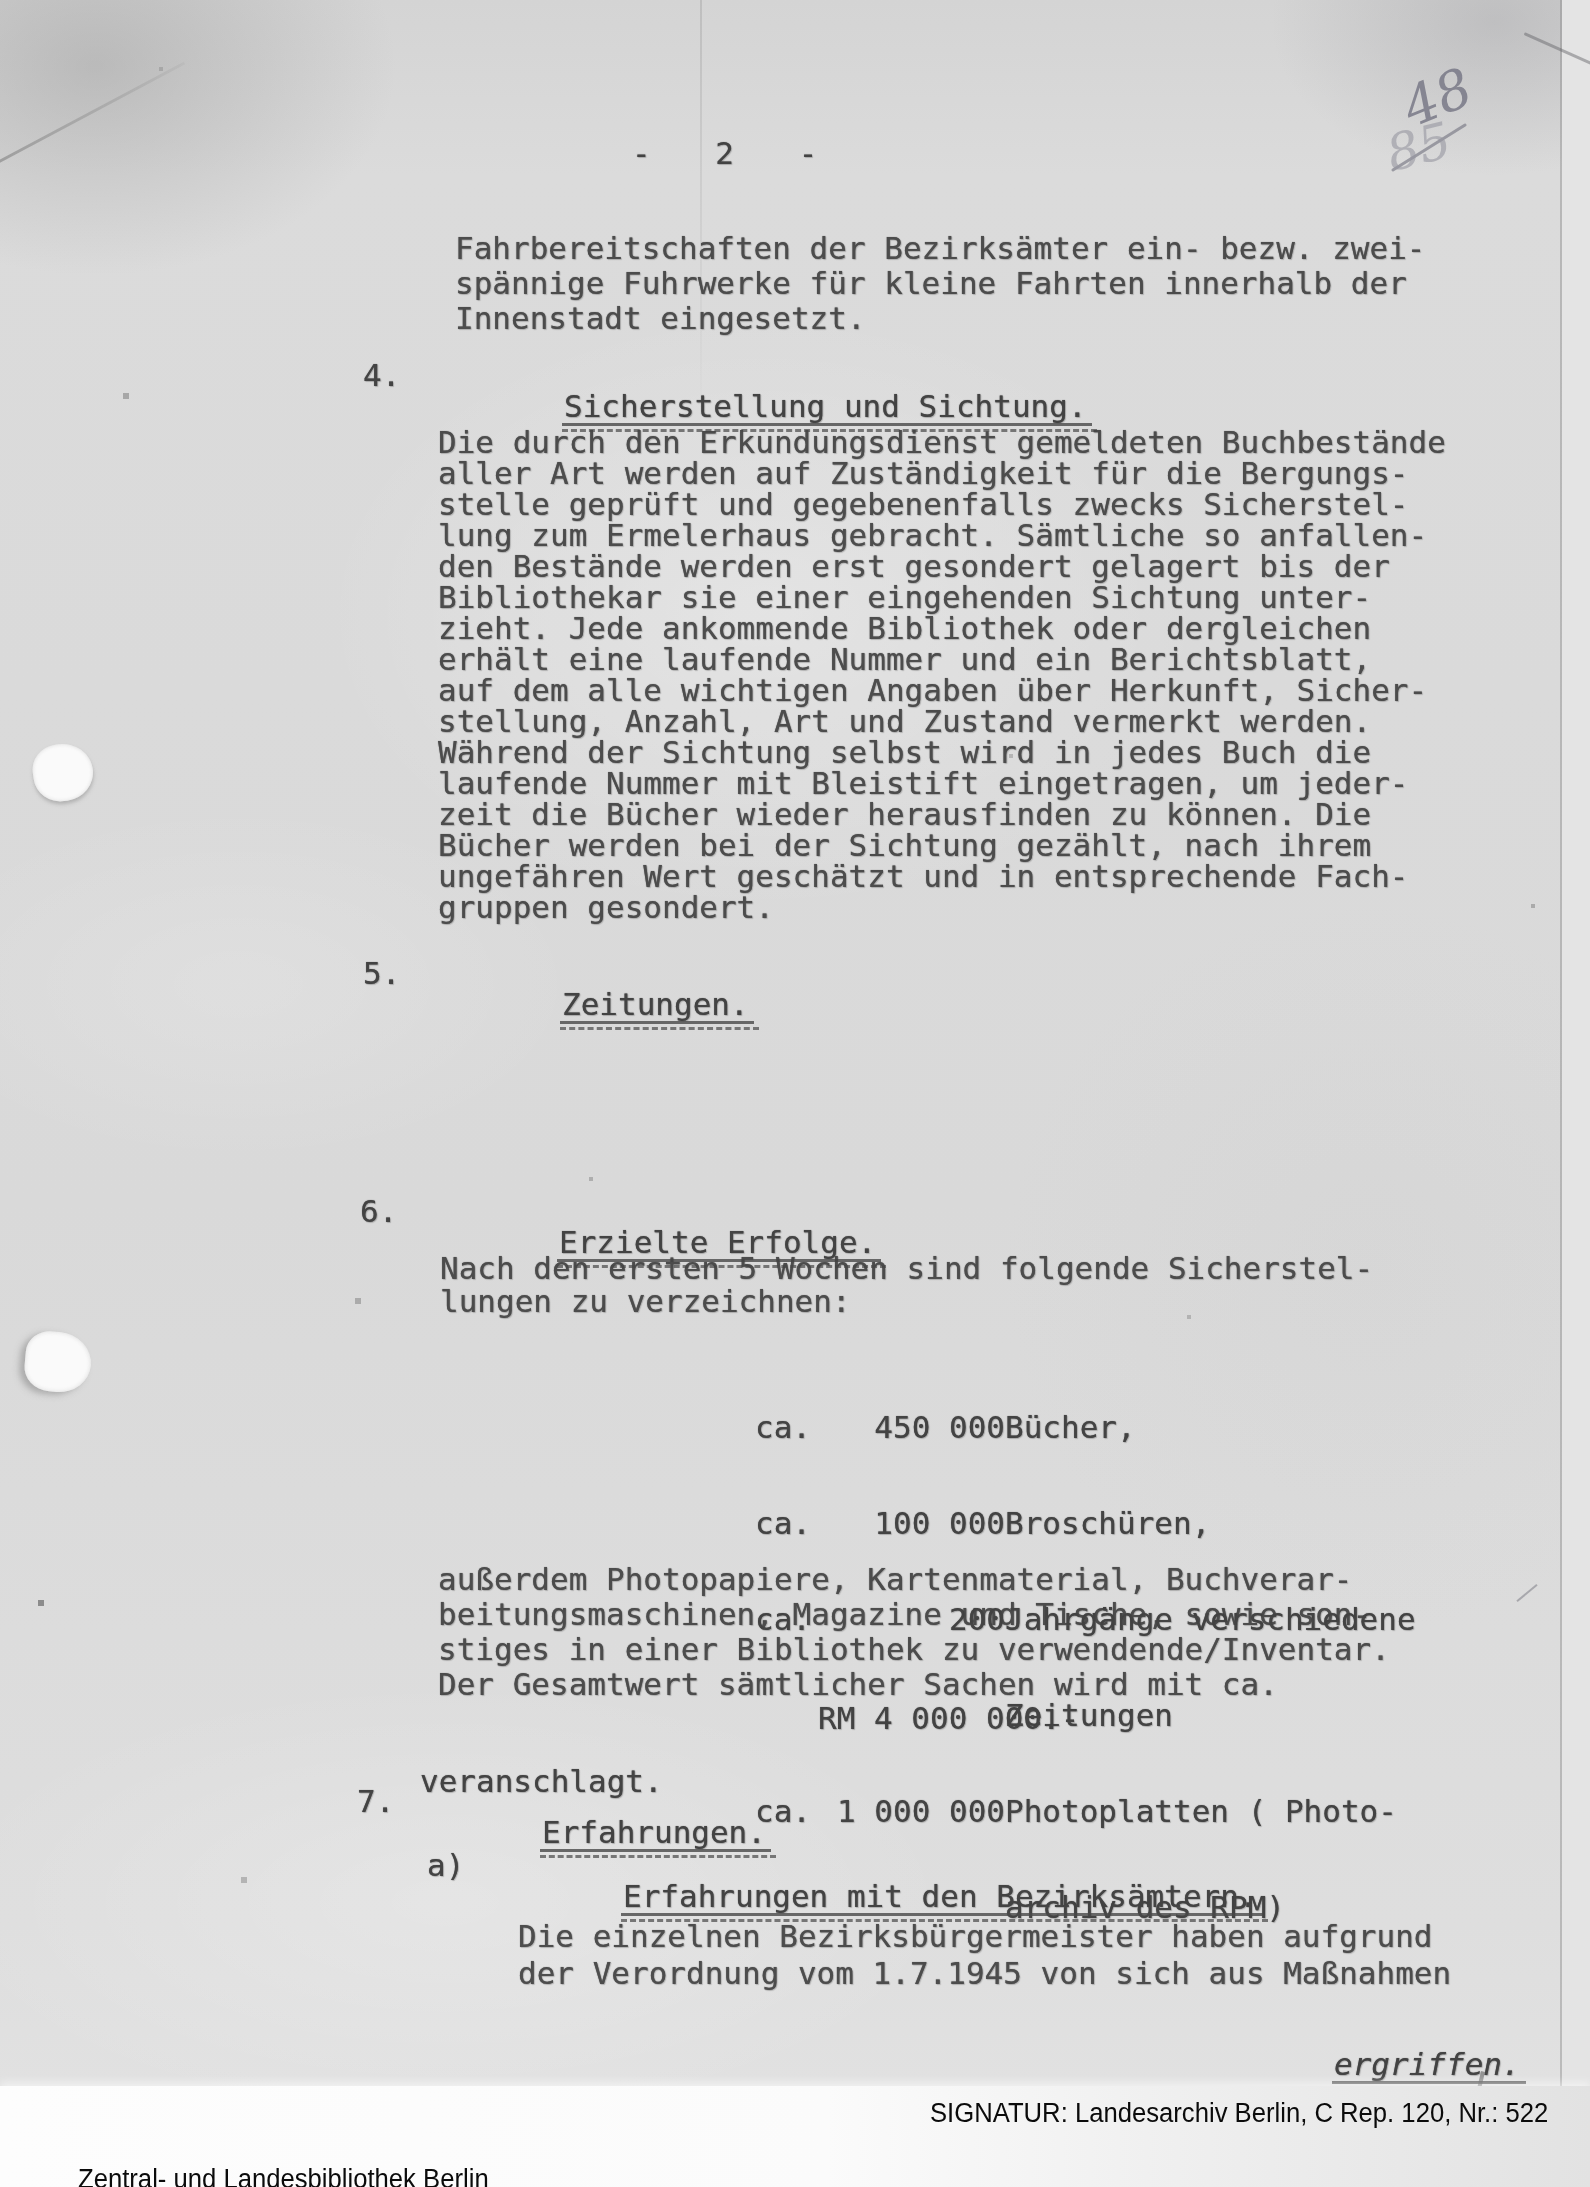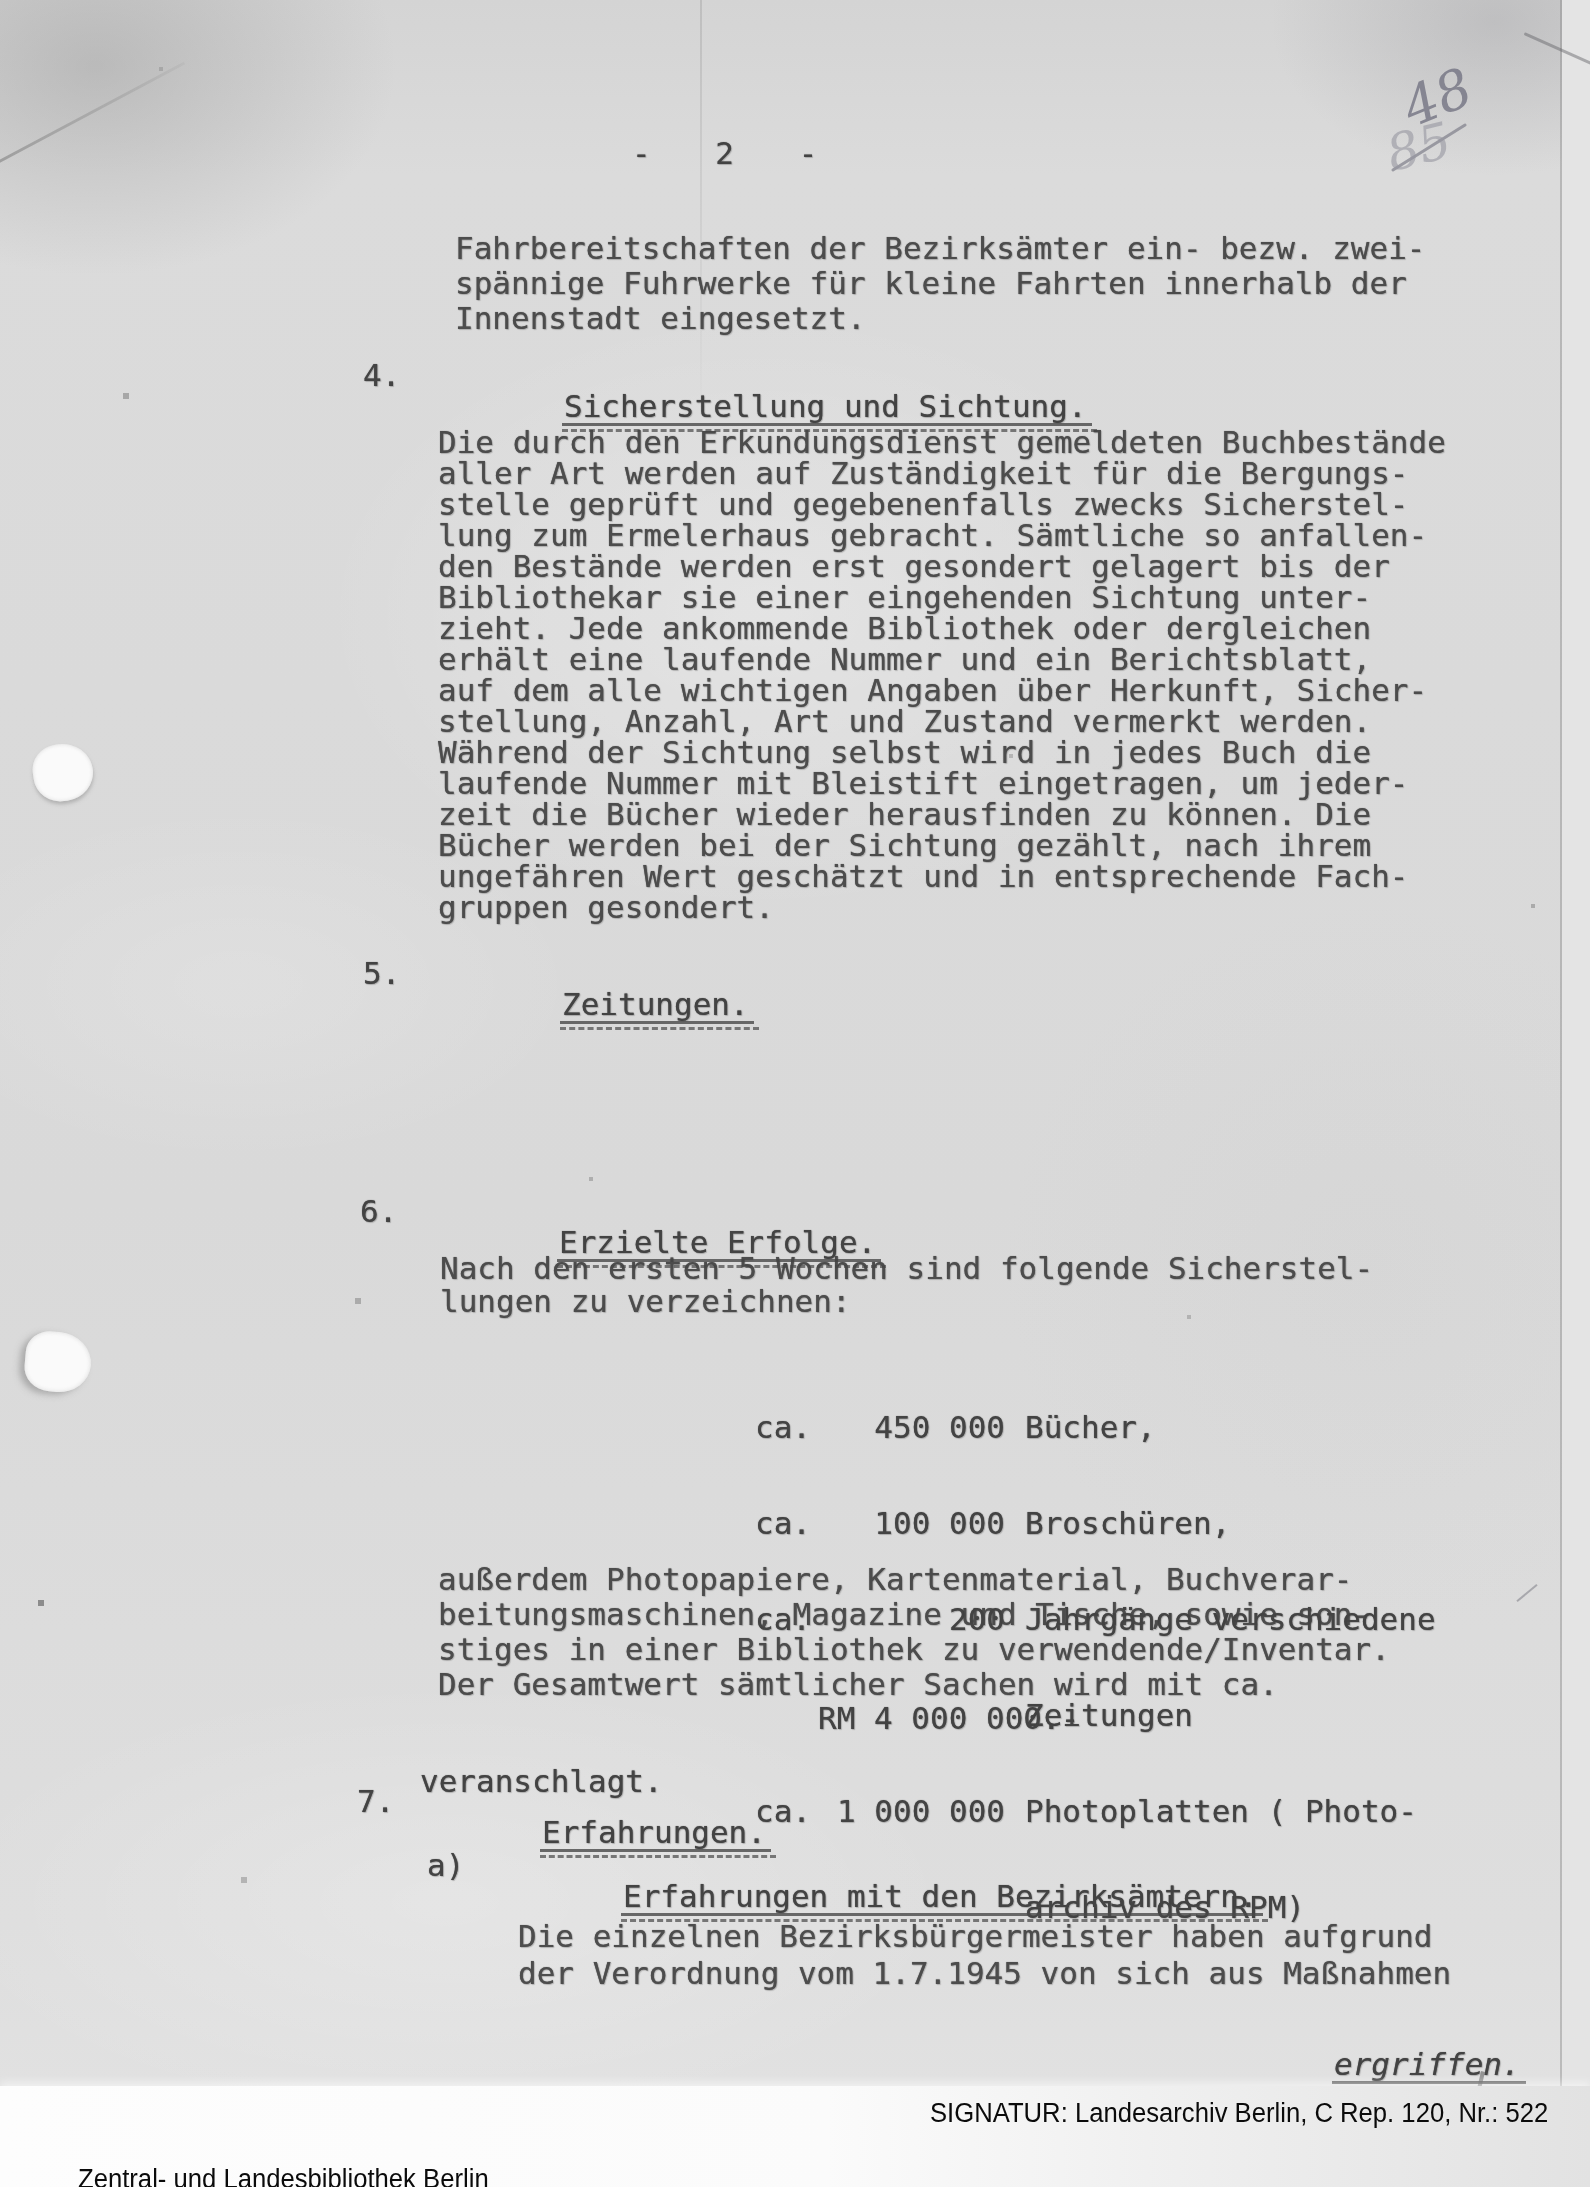--- a/index.html
+++ b/index.html
@@ -59,21 +59,21 @@
   .uline::before { content:""; position:absolute; left:-2px; right:-5px; bottom:-4px;
     border-bottom:3px solid rgba(72,72,72,.8); }
   .uline::after { content:""; position:absolute; left:-2px; right:-10px; bottom:-10px;
     border-bottom:3px dashed rgba(72,72,72,.7); }
   .pagenum { letter-spacing:23px; }
   .fade-a { opacity:.94; }
   
   .lrow { display:flex; height:34px; }
   .lca { width:72px; }
   .lamt { width:178px; text-align:right; }
-  .llab { margin-left:20px; }
+  .llab { }
   .llab.ind { }
   
   .handnote { position:absolute; left:1383px; top:64px; width:110px; height:130px;
     font-family:"DejaVu Serif", serif; font-style:italic; pointer-events:none; }
   .hn-top { position:absolute; left:20px; top:2px; font-size:54px; color:rgba(115,115,130,.8);
     transform:rotate(-22deg); }
   .hn-slash { position:absolute; left:2px; top:82px; width:88px; height:3px;
     background:rgba(120,120,132,.65); transform:rotate(-32deg); border-radius:2px; }
   .hn-bottom { position:absolute; left:4px; top:54px; font-size:50px; color:rgba(150,150,160,.6);
     transform:rotate(-14deg); }

